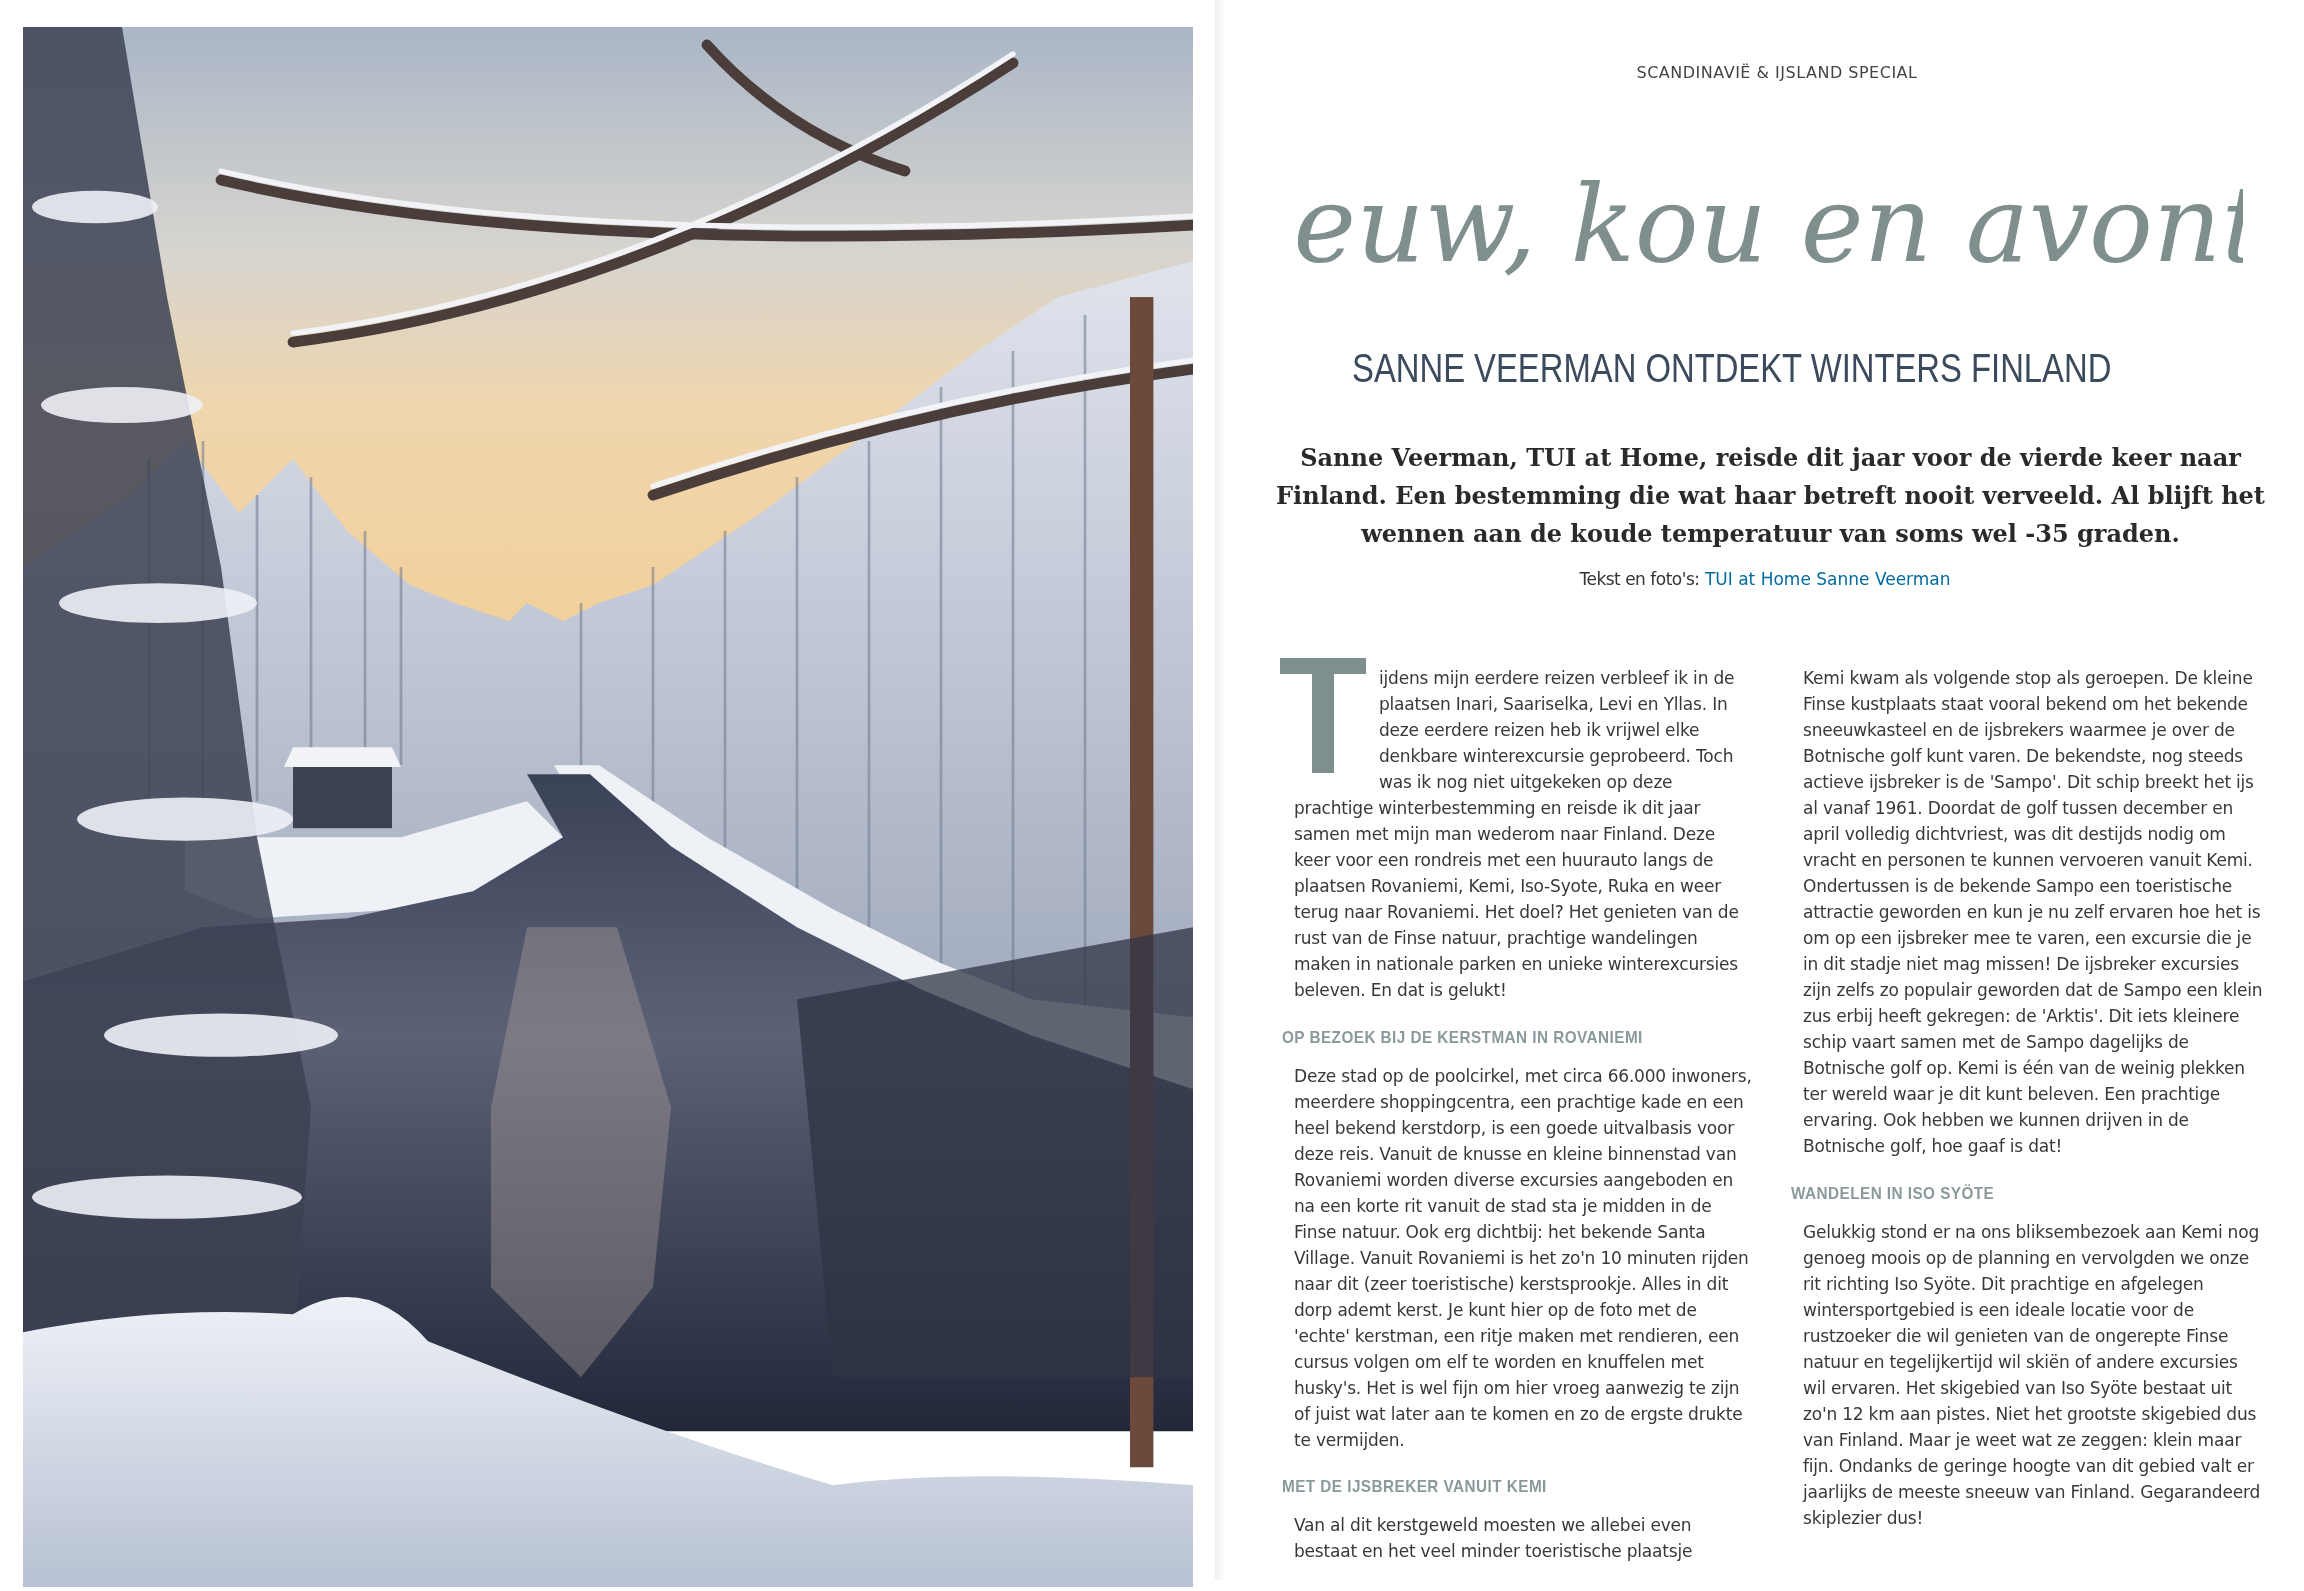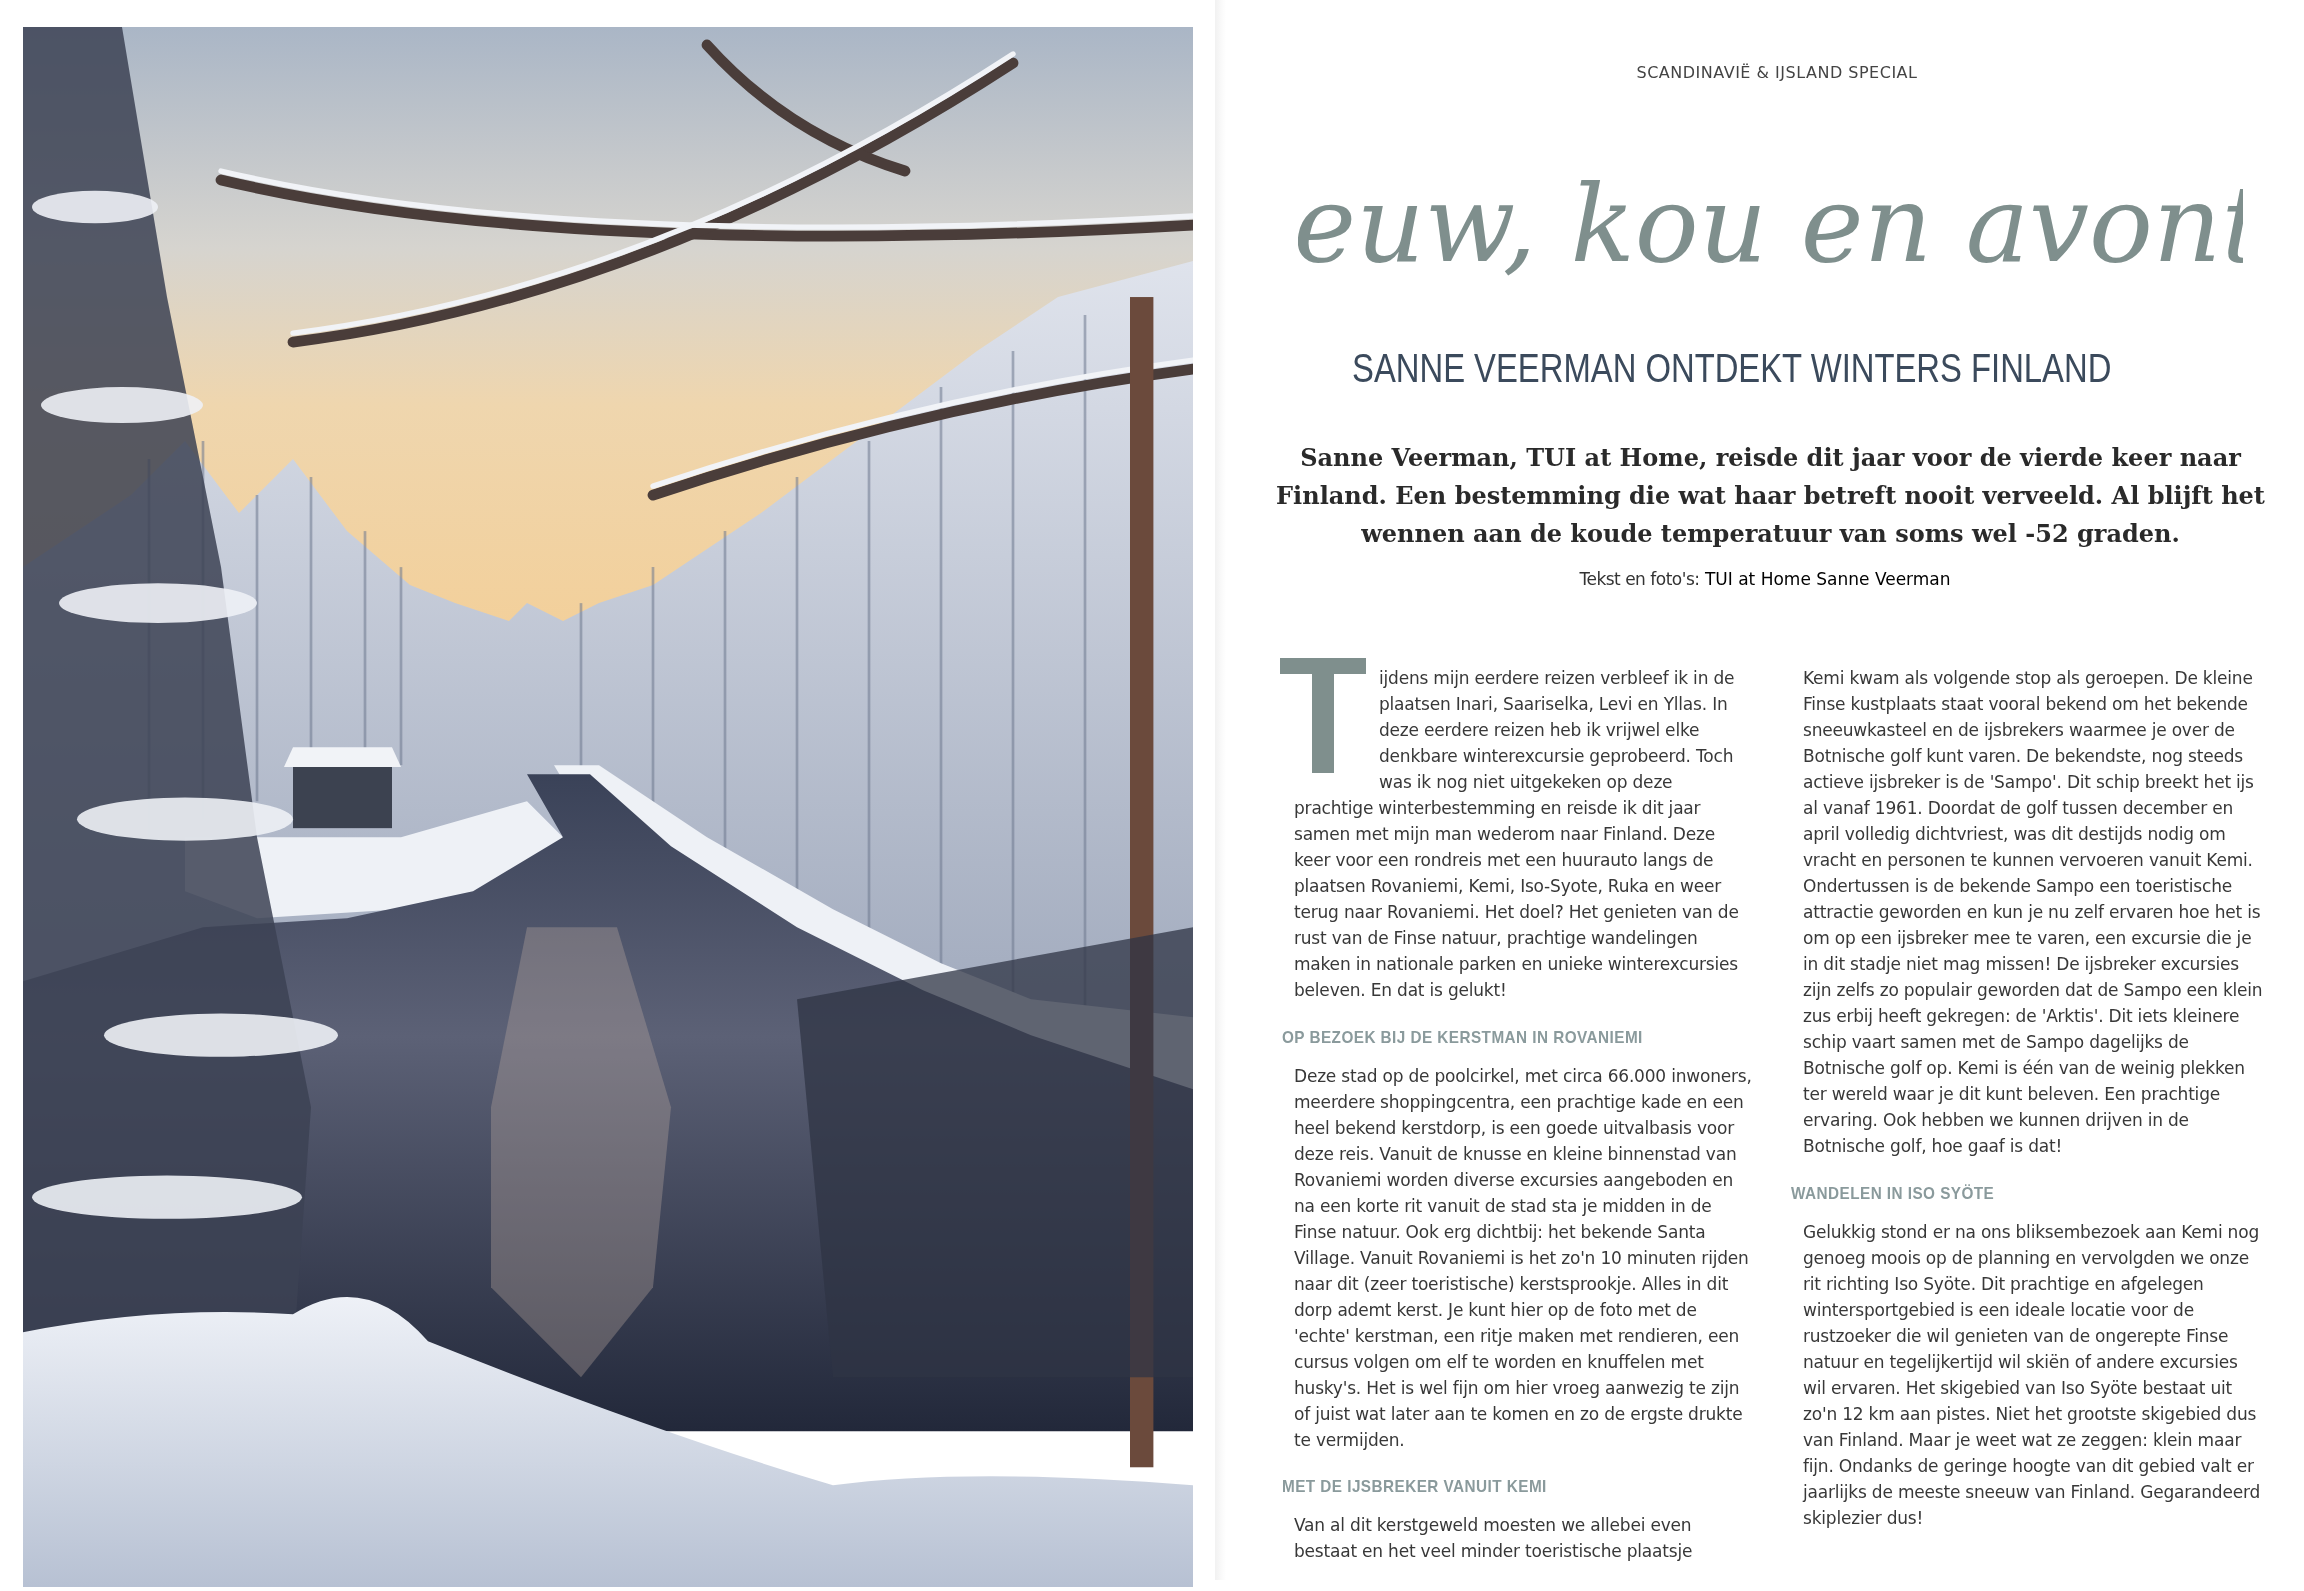--- a/index.html
+++ b/index.html
@@ -19,21 +19,21 @@
   
   .right-page { position:absolute; left:1226px; top:0; width:1078px; height:1591px; }
   .kicker { position:absolute; left:12px; width:1078px; top:43px; text-align:center; font-family:"DejaVu Sans", sans-serif; font-size:16px; letter-spacing:0.5px; color:#444;margin-top:20px; }
   .script-title { position:absolute; left:72px; width:945px; top:135px; height:180px; }
   .script-title svg { width:100%; height:100%; }
   .subtitle { position:absolute; left:126px; top:346px; font-family:"Liberation Sans Narrow","Liberation Sans", sans-serif; font-size:40px; font-weight:400; color:#3b4a5c; letter-spacing:0px; transform:scaleX(0.82); transform-origin:left; white-space:nowrap; }
 
   .intro { position:absolute; left:45px; width:999px; top:439px; text-align:center; font-family:"DejaVu Serif", serif; font-weight:bold; font-size:24px; line-height:38px; color:#2a2a2a; }
   .credit { position:absolute; left:0; width:1078px; top:569px; text-align:center; font-size:17px; color:#333; }
   .credit .credit-label { font-weight:normal; letter-spacing:-0.5px; }
-  .credit .credit-value { color:#000000; }
+  .credit .credit-value { color:#0369a1; }
 
   .col { position:absolute; top:653px; font-family:"DejaVu Sans", sans-serif; font-size:17px; line-height:26px; color:#383838; letter-spacing:-0.2px; }
   .col1 { left:56px; width:486px; }
   .col2 { left:565px; width:486px; }
   .col p { margin:12px; white-space:pre-line; }
   .drop-cap { float:left; width:88px; height:115px; margin:5.4px 10.8px 0 -1.8px; position:relative; }
   .drop-cap .bar { position:absolute; left:0; top:0; width:86px; height:16px; background:#7f8f8d; }
   .drop-cap .stem { position:absolute; left:32px; top:0; width:21.6px; height:115px; background:#7f8f8d; }
   .drop-cap .letter { position:absolute; opacity:0; }
   .section-head { margin:21.6px 0 0 0; font-family:"Liberation Sans", sans-serif; font-weight:bold; font-size:17px; letter-spacing:0.5px; color:#8a9a9c; transform:scaleX(0.9); transform-origin:left; white-space:nowrap; }
@@ -131,21 +131,21 @@
   <div class="kicker">SCANDINAVIË &amp; IJSLAND SPECIAL</div>
 
   <div class="script-title">
     <svg viewBox="0 0 1050 200">
       <text x="525" y="140" text-anchor="middle" font-family="DejaVu Serif, serif" font-style="italic" font-size="118" fill="#7f8f8d">Sneeuw, kou en avontuur</text>
     </svg>
   </div>
 
   <div class="subtitle">SANNE VEERMAN ONTDEKT WINTERS FINLAND</div>
 
-  <div class="intro">Sanne Veerman, TUI at Home, reisde dit jaar voor de vierde keer naar Finland. Een bestemming die wat haar betreft nooit verveeld. Al blijft het wennen aan de koude temperatuur van soms wel -52 graden.</div>
+  <div class="intro">Sanne Veerman, TUI at Home, reisde dit jaar voor de vierde keer naar Finland. Een bestemming die wat haar betreft nooit verveeld. Al blijft het wennen aan de koude temperatuur van soms wel -35 graden.</div>
 
   <div class="credit">
     <span class="credit-label">Tekst en foto's:</span>
     <span class="credit-value">TUI at Home Sanne Veerman</span>
   </div>
 
   <div class="col col1">
     <div class="drop-cap">
       <div class="bar"></div>
         <div class="stem"></div>

